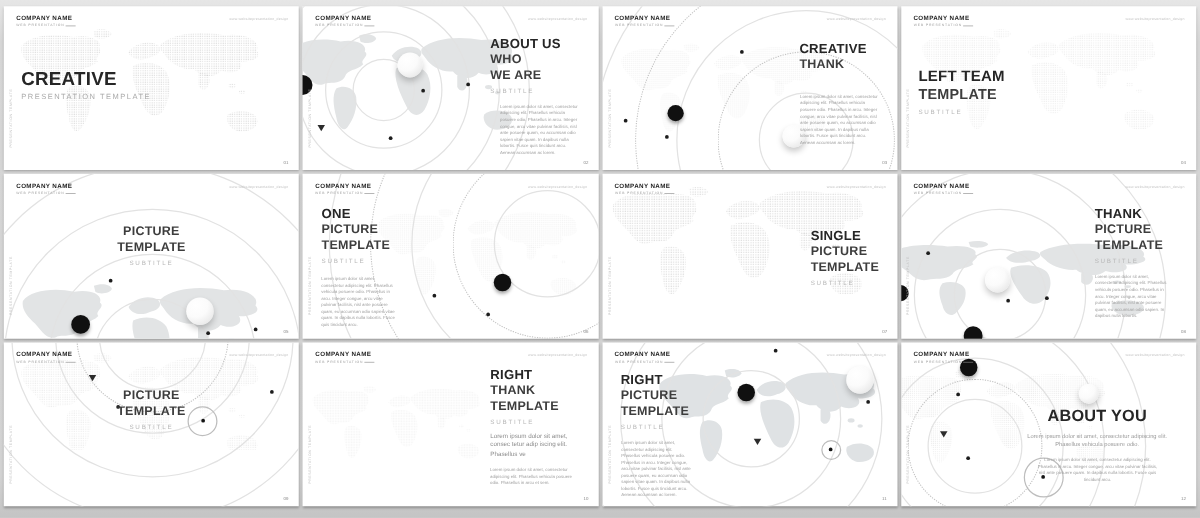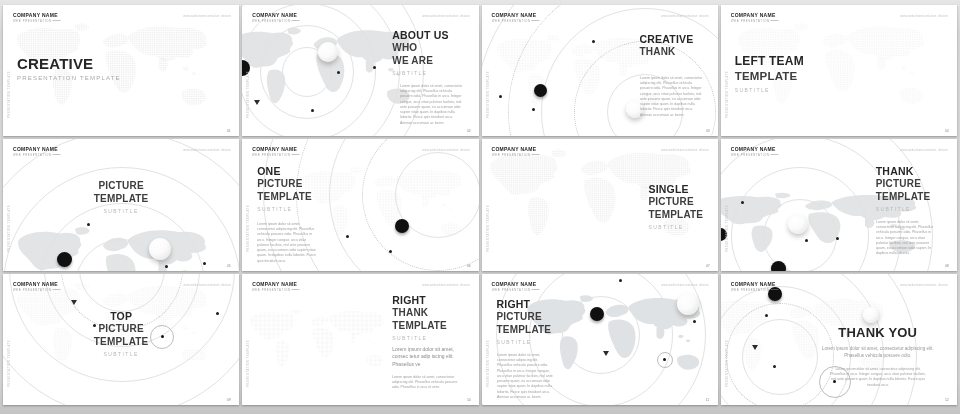--- a/index.html
+++ b/index.html
@@ -326,21 +326,20 @@
     <div class="co">
       <div class="co-name">COMPANY NAME</div>
       <div class="co-tag">
           <span>WEB PRESENTATION</span>
           <i class="tagline-rule"></i>
         </div>
     </div>
     <div class="site">www.websitepresentation_design</div>
     <div class="side">PRESENTATION TEMPLATE</div>
     <div class="tb center" style="top:36px">
-      <div class="t-b">TOP</div>
       <div class="t-r">PICTURE</div>
       <div class="t-r">TEMPLATE</div>
       <div class="t-sub">SUBTITLE</div>
     </div>
     <div class="page">09</div>
   </section>
 
   <section class="slide">
     <svg class="wm" style="left:4px;top:22px;width:155px;height:100px" viewBox="0 0 360 180">
         <use href="#wmap" fill="url(#dl)"></use>
@@ -420,21 +419,21 @@
     <div class="co">
       <div class="co-name">COMPANY NAME</div>
       <div class="co-tag">
           <span>WEB PRESENTATION</span>
           <i class="tagline-rule"></i>
         </div>
     </div>
     <div class="site">www.websitepresentation_design</div>
     <div class="side">PRESENTATION TEMPLATE</div>
     <div class="tb" style="left:95px;top:52px;width:124px;text-align:center">
-      <div class="t-b" style="font-size:13px">THANK YOU</div>
+      <div class="t-b" style="font-size:13px">ABOUT YOU</div>
     </div>
     <div class="tb midp" style="left:95px;top:72px;width:124px">Lorem ipsum dolor sit amet, consectetur adipiscing elit. Phasellus vehicula posuere odio.</div>
     <div class="para" style="left:107px;top:92px;width:100px">
         <div class="para-in ctr">Lorem ipsum dolor sit amet, consectetur adipiscing elit. Phasellus in arcu. Integer congue, arcu vitae pulvinar facilisis, nisl ante posuere quam. In dapibus nulla lobortis. Fusce quis tincidunt arcu.</div>
       </div>
     <div class="page">12</div>
   </section>
 
 </div>
 

